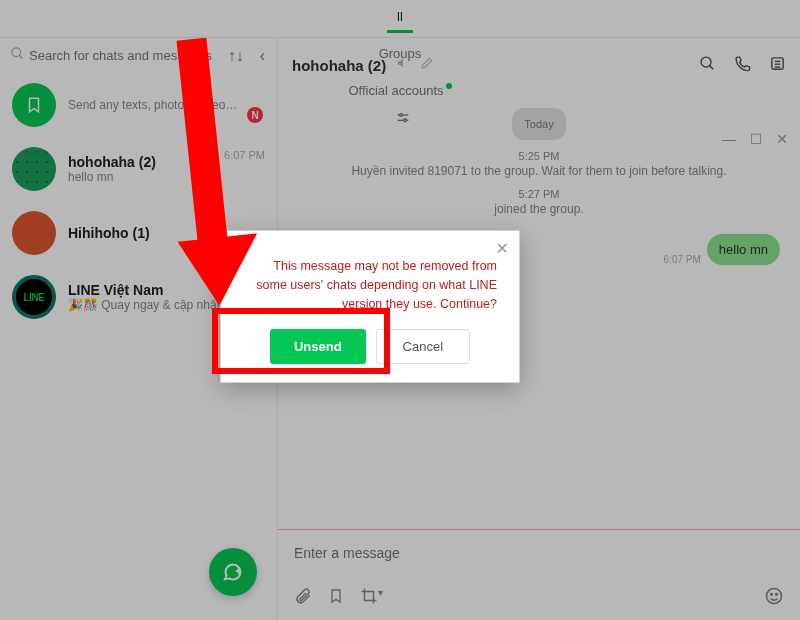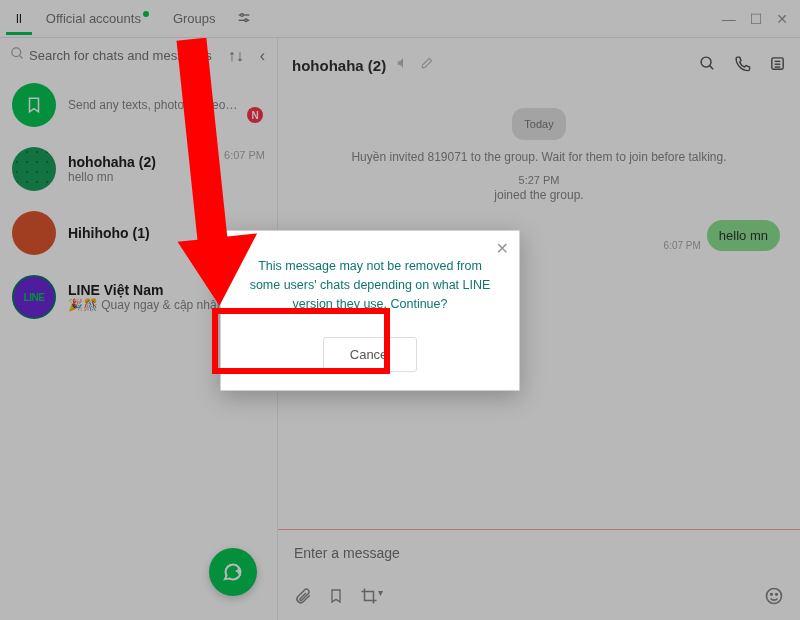--- a/index.html
+++ b/index.html
@@ -1,20 +1,20 @@
 <!DOCTYPE html>
 <html><head>
 <meta charset="utf-8">
 <style>
   * { box-sizing: border-box; margin: 0; padding: 0; font-family: -apple-system, BlinkMacSystemFont, "Segoe UI", Arial, sans-serif; }
   body { width: 800px; height: 620px; overflow: hidden; background: #fff; position: relative; }
 
   .dim-overlay { position: absolute; inset: 0; background: rgba(0,0,0,0.28); z-index: 50; pointer-events: none; }
 
-  .topbar { height: 38px; display: flex; align-items: center; padding: 0 6px; border-bottom: 1px solid #e6e6e6; color: #777; font-size: 13px; gap: 4px; }
+  .topbar { height: 38px; display: flex; align-items: center; padding: 0 6px; border-bottom: 1px solid #e6e6e6; color: #777; font-size: 13px; gap: 4px; flex-direction: column; }
   .topbar .tab { padding: 9px 10px; cursor: pointer; }
   .topbar .tab.active { color: #222; border-bottom: 3px solid #06c755; padding-bottom: 6px;}
   .oa-dot { width:6px; height:6px; background:#06c755; border-radius:50%; display:inline-block; vertical-align: top; margin-left:2px;}
   .sliders-ic svg, .ic svg { display:block; }
   .winctrl { margin-left:auto; display:flex; gap:14px; color:#999; font-size:14px; padding-right:6px;}
   .winctrl span { cursor:pointer; }
 
   .main { display:flex; height: calc(100% - 38px); }
 
   .sidebar { width: 278px; border-right:1px solid #eee; display:flex; flex-direction:column; position:relative;}
@@ -22,21 +22,21 @@
   .searchrow .sinput { flex:1; border:none; outline:none; font-size:13px; background:transparent; color:#555;}
   .sort-ic, .chev-ic { color:#777; padding:0 6px; cursor:pointer;}
 
   .chatlist { flex:1; overflow:hidden;}
   .chat-item { display:flex; align-items:center; padding:10px 12px; gap:12px; cursor:pointer; position:relative;}
   .avatar { width:44px; height:44px; border-radius:50%; flex-shrink:0; display:flex; align-items:center; justify-content:center; color:#fff;}
   .av-keep { background:#06c755; }
   .av-hoho { background:#1b9e5a; background-image: radial-gradient(#0d7a3f 10%, transparent 11%); background-size:10px 10px; }
   .av-red { background:#e0572e; }
   .av-red2 { background:#e0572e; }
-  .av-line { background:#6d28d9; border:2px solid #0f766e; color:#06c755; font-weight:700; font-size:10px; letter-spacing:-0.5px;}
+  .av-line { background:#000000; border:4px solid #0f766e; color:#06c755; font-weight:700; font-size:10px; letter-spacing:-0.5px;}
   .meta { flex:1; min-width:0;}
   .title { font-weight:600; font-size:14px; color:#222; }
   .sub { font-size:12px; color:#888; white-space:nowrap; overflow:hidden; text-overflow:ellipsis; max-width:170px;}
   .time { font-size:11px; color:#aaa; position:absolute; right:12px; top:12px;}
   .badge { position:absolute; right:14px; top:34px; border-radius:50%; font-size:10px; background:#ff334b; color:#fff; width:16px; height:16px; display:flex; align-items:center; justify-content:center;}
   .badge.green { background:#06c755;}
   .badge.n { background:#ff334b; font-weight:600;}
 
   .fab { position:absolute; right:20px; bottom:24px; width:48px; height:48px; border-radius:50%; background:#06c755; display:flex; align-items:center; justify-content:center; box-shadow:0 3px 8px rgba(0,0,0,.2); cursor:pointer;}
 
@@ -56,38 +56,38 @@
   .bubble { background:#8de18f; color:#333; padding:8px 12px; border-radius:16px; font-size:13px;}
 
   .composer { border-top:1px solid #fca5a5; padding:14px 16px 4px;}
   .composer input { width:100%; border:none; outline:none; font-size:14px; color:#555;}
   .comp-bottom { display:flex; gap:16px; align-items:center; padding:20px 16px 10px; color:#888;}
   .comp-bottom .r { margin-left:auto;}
 
   
   .dialog { position:absolute; z-index:60; left:220px; top:230px; width:300px; background:#fff; border:1px solid #d0d0d0; box-shadow:0 6px 24px rgba(0,0,0,.25); padding:26px 22px 18px; text-align:center; border-radius:1px;}
   .dialog .close { position:absolute; right:10px; top:8px; color:#999; cursor:pointer; font-size:16px;}
-  .dialog .dtxt { font-size:12.5px; color:#0f766e; line-height:1.5; margin-bottom:24px;}
+  .dialog .dtxt { font-size:12.5px; color:#b91c1c; line-height:1.5; margin-bottom:16px;text-align:right;}
   .dialog .btns { display:flex; justify-content:center; gap:10px;}
   .btn-primary { background:#06c755; color:#fff; border:none; padding:9px 24px; border-radius:3px; font-weight:600; font-size:13px; cursor:pointer;}
   .btn-secondary { background:#fff; border:1px solid #ddd; color:#555; padding:9px 26px; border-radius:3px; font-size:13px; cursor:pointer;}
 
   
   .anno-box { position:absolute; z-index:70; border:6px solid #ff0000; pointer-events:none;}
   .arrow { position:absolute; z-index:71; pointer-events:none;}
 
   .emoji-sub { font-size:12px;}
 </style>
 </head>
 <body>
 
 <div class="topbar">
   <div class="tab active">ll</div>
+  <div class="tab">Groups</div>
   <div class="tab"><span>Official accounts</span><span class="oa-dot"></span></div>
-  <div class="tab">Groups</div>
   <div class="ic" style="margin-left:6px;">
     <svg width="16" height="16" viewBox="0 0 24 24" fill="none" stroke="#777" stroke-width="2">
         <line x1="4" y1="6" x2="20" y2="6"></line>
         <circle cx="9" cy="6" r="2" fill="#fff"></circle>
         <line x1="4" y1="14" x2="20" y2="14"></line>
         <circle cx="15" cy="14" r="2" fill="#fff"></circle>
       </svg>
   </div>
   <div class="winctrl">
     <span>—</span>
@@ -185,20 +185,21 @@
               <rect x="4" y="4" width="16" height="16" rx="2"></rect>
               <line x1="8" y1="9" x2="16" y2="9"></line>
               <line x1="8" y1="13" x2="16" y2="13"></line>
               <line x1="8" y1="17" x2="16" y2="17"></line>
             </svg></span>
       </div>
     </div>
 
     <div class="msgs">
       <div class="datechip">Today</div>
+      <div class="systime">5:25 PM</div>
       <div class="sysmsg">Huyền invited 819071 to the group. Wait for them to join before talking.</div>
       <div class="systime">5:27 PM</div>
       <div class="sysmsg">joined the group.</div>
       <div class="outrow">
         <span class="outtime">6:07 PM</span>
         <div class="bubble">hello mn</div>
       </div>
     </div>
 
     <div class="composer">
@@ -224,20 +225,21 @@
     </div>
   </div>
 </div>
 
 <div class="dim-overlay"></div>
 
 <div class="dialog">
   <span class="close">✕</span>
   <div class="dtxt">This message may not be removed from some users' chats depending on what LINE version they use. Continue?</div>
   <div class="btns">
+    <button class="btn-primary">Unsend</button>
     <button class="btn-secondary">Cancel</button>
   </div>
 </div>
 
 <div class="anno-box" style="left:212px; top:308px; width:178px; height:66px;"></div>
 
 <svg class="arrow" style="left:170px; top:38px;" width="110" height="280">
   <defs></defs>
   <polygon points="20,0 50,0 50,200 80,200 35,268 0,200 20,200" fill="#ff0000" transform="rotate(-6 40 130)"></polygon>
 </svg>

